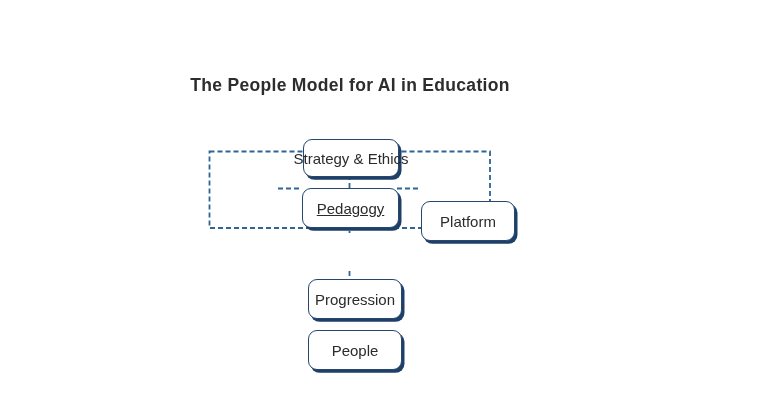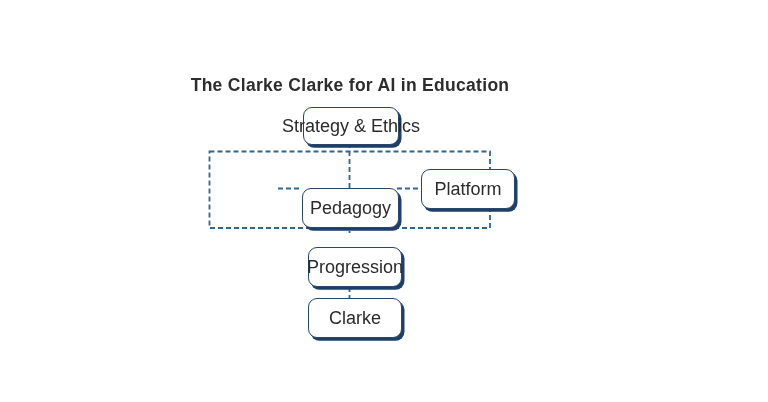--- a/index.html
+++ b/index.html
@@ -42,37 +42,38 @@
   .node {
     position: absolute;
     z-index: 1;
     background: var(--box-fill, #ffffff);
     border: 1.5px solid var(--box-border, #26476e);
     border-radius: 9px;
     box-shadow: 2.5px 2.8px 0 var(--box-shadow, #1e3f68);
     display: flex;
     align-items: center;
     justify-content: center;
-    font-size: 18px;
+    font-size: 15px;
     color: var(--node-text, #2b2b2b);
     white-space: nowrap;
+    margin-top: 32px;
   }
   .node-strategy    { left: 303px; top: 107px; width: 94px; height: 36px; }
   .node-people      { left: 183px; top: 169px; width: 95px; height: 38px; }
-  .node-pedagogy    { left: 302px; top: 188px; width: 95px; height: 38px; }
+  .node-pedagogy    { left: 302px; top: 156px; width: 95px; height: 38px; text-decoration: underline; }
   .node-platform    { left: 421px; top: 169px; width: 92px; height: 38px; }
   .node-progression { left: 308px; top: 247px; width: 92px; height: 38px; }
   .node-impact      { left: 308px; top: 298px; width: 92px; height: 38px; }
 </style>
 </head>
 <body>
 
 <div id="canvas">
 
-  <div class="diagram-title">The Clarke Clarke for AI in Education</div>
+  <div class="diagram-title">The People Model for AI in Education</div>
 
   <svg id="edge-layer" width="768" height="402" aria-hidden="true">
 
     <line class="edge" x1="349.5" y1="143" x2="349.5" y2="233"></line>
 
     <rect class="edge" x="209.5" y="151.5" width="280.5" height="76.5"></rect>
 
     <line class="edge" x1="278" y1="188.5" x2="302" y2="188.5"></line>
 
     <line class="edge" x1="397" y1="188.5" x2="421" y2="188.5"></line>
@@ -82,15 +83,15 @@
 
   <div class="node node-strategy">Strategy &amp; Ethics</div>
 
 
   <div class="node node-pedagogy">Pedagogy</div>
 
   <div class="node node-platform">Platform</div>
 
   <div class="node node-progression">Progression</div>
 
-  <div class="node node-impact">Clarke</div>
+  <div class="node node-impact">People</div>
 
 </div>
 
 </body></html>

